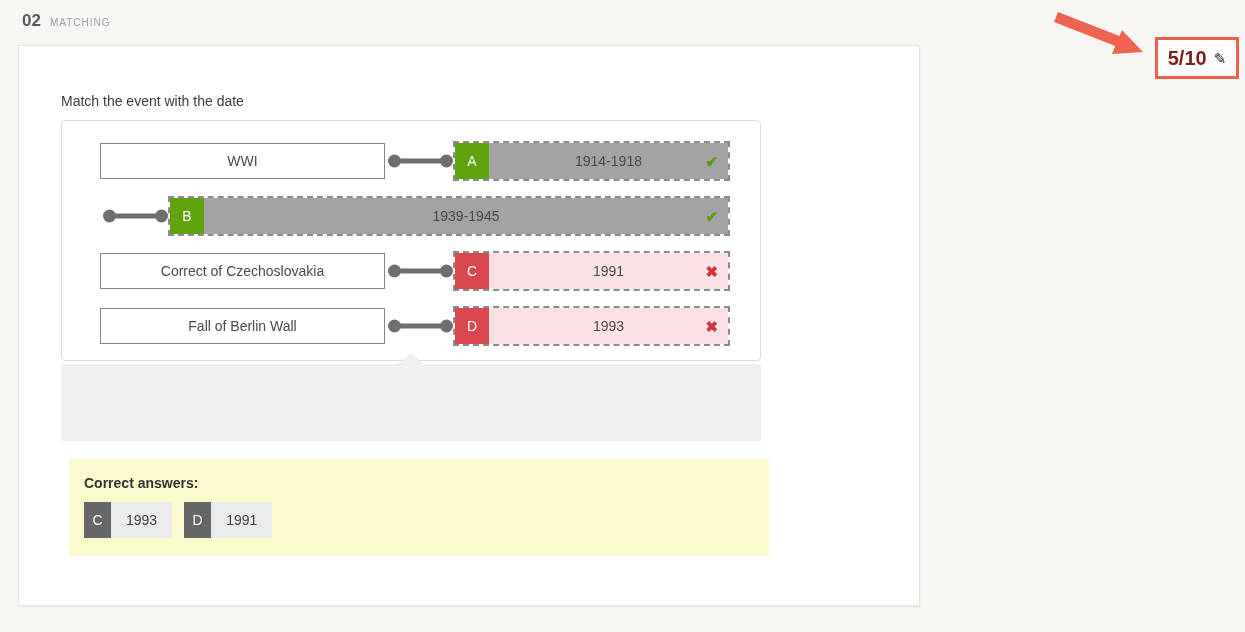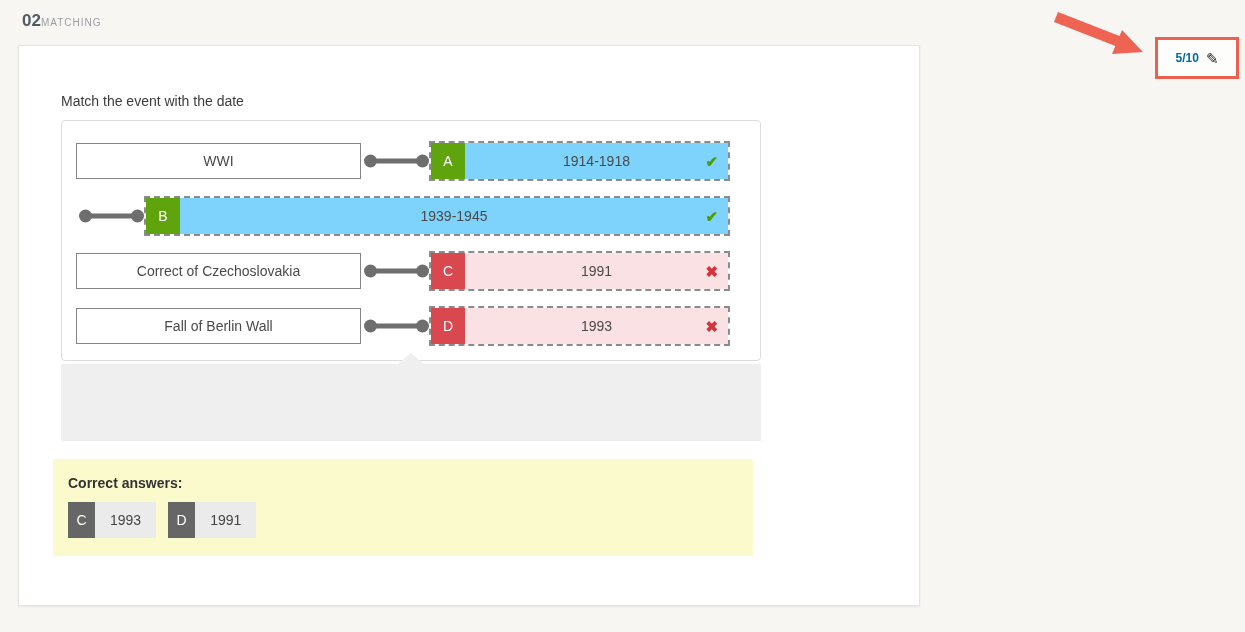--- a/index.html
+++ b/index.html
@@ -3,82 +3,82 @@
 <meta charset="utf-8">
 <style>
   html,body{margin:0;padding:0;}
   body{
     width:1245px;height:632px;position:relative;overflow:hidden;
     background:#f7f6f3;
     font-family:"Liberation Sans", sans-serif;
     -webkit-font-smoothing:antialiased;
   }
   
-  .q-header{position:absolute;left:22px;top:11px;display:flex;align-items:baseline;}
+  .q-header{position:absolute;left:22px;top:11px;display:flex;align-items:baseline;gap:9px;}
   .q-number{font-size:17px;font-weight:bold;color:#525b64;}
   .q-type{font-size:10px;color:#9b9fa3;letter-spacing:1px;text-transform:uppercase;}
 
   
   .score-badge{
     position:absolute;left:1155px;top:37px;width:84px;height:42px;box-sizing:border-box;
     background:#fdfdfb;border:3px solid #ee5f4e;
     display:flex;align-items:center;justify-content:center;gap:7px;cursor:pointer;
   }
-  .score-value{font-size:12px;font-weight:bold;color:#0369a1;}
+  .score-value{font-size:20px;font-weight:bold;color:#7f1d1d;}
   .edit-icon{font-size:15px;color:#1a1a1a;line-height:1;}
   .arrow-annotation{position:absolute;left:1040px;top:6px;pointer-events:none;}
 
   
   .card{
     position:absolute;left:18px;top:45px;width:902px;height:561px;box-sizing:border-box;
     background:#ffffff;border:1px solid #e6e5e2;box-shadow:0 1px 2px rgba(0,0,0,.07);
   }
   .prompt{position:absolute;left:42px;top:47px;font-size:14px;color:#3c3c3c;}
 
   
   .match-panel{
     position:absolute;left:42px;top:74px;width:700px;height:241px;box-sizing:border-box;
     background:#fff;border:1px solid #dcdcdc;border-radius:4px;
-    padding:20px 30px 0 14px;
+    padding:20px 30px 0 38px;
   }
   .match-row{display:flex;align-items:center;height:40px;margin-bottom:15px;}
   .event-box{
     width:285px;height:36px;box-sizing:border-box;background:#fff;
     border:1px solid #858585;display:flex;align-items:center;justify-content:center;
     font-size:14px;color:#4a4a4a;
   }
   .connector{flex:0 0 68px;height:40px;position:relative;}
   .connector .bar{position:absolute;left:7px;right:7px;top:50%;height:5px;transform:translateY(-50%);background:#6e6e6e;}
   .connector .dot{position:absolute;top:50%;width:13px;height:13px;border-radius:50%;background:#6e6e6e;transform:translateY(-50%);}
   .connector .dot.l{left:3px;}
   .connector .dot.r{right:0px;}
   .answer-box{
     flex:1;height:40px;box-sizing:border-box;position:relative;
     border:2px dashed #8b8b8b;display:flex;align-items:stretch;cursor:grab;
   }
   .answer-letter{width:34px;display:flex;align-items:center;justify-content:center;color:#fff;font-size:14px;}
   .answer-value{flex:1;display:flex;align-items:center;justify-content:center;font-size:14px;color:#4a4a4a;position:relative;}
   .result-icon{position:absolute;right:10px;top:50%;transform:translateY(-50%);font-size:15px;font-weight:bold;line-height:1;}
   .match-row.is-correct .answer-letter{background:#5fa30d;}
-  .match-row.is-correct .answer-value{background:#7dd3fc;}
+  .match-row.is-correct .answer-value{background:#a3a3a3;}
   .match-row.is-correct .result-icon{color:#4f9b00;}
   .match-row.is-incorrect .answer-letter{background:#d9474f;}
   .match-row.is-incorrect .answer-value{background:#fae1e3;}
   .match-row.is-incorrect .result-icon{color:#d6323e;}
 
   
   .tray{position:absolute;left:42px;top:318px;width:700px;height:77px;background:#efefef;}
   .tray-caret{
     position:absolute;top:-11px;left:50%;transform:translateX(-50%);
     width:0;height:0;border-left:13px solid transparent;border-right:13px solid transparent;
     border-bottom:11px solid #efefef;
   }
 
   
-  .answers-box{position:absolute;left:34px;top:413px;width:700px;height:97px;background:#fafacd;}
+  .answers-box{position:absolute;left:50px;top:413px;width:700px;height:97px;background:#fafacd;}
   .answers-label{margin:16px 0 0 15px;font-size:14px;font-weight:bold;color:#333333;}
   .chips{display:flex;gap:12px;margin:11px 0 0 15px;}
   .chip{display:flex;height:36px;}
   .chip-letter{width:27px;background:#666666;color:#ffffff;display:flex;align-items:center;justify-content:center;font-size:14px;}
   .chip-value{background:#ebebeb;color:#444444;display:flex;align-items:center;justify-content:center;font-size:14px;padding:0 15px;min-width:24px;}
 </style>
 </head>
 <body>
 
 <div class="q-header">

